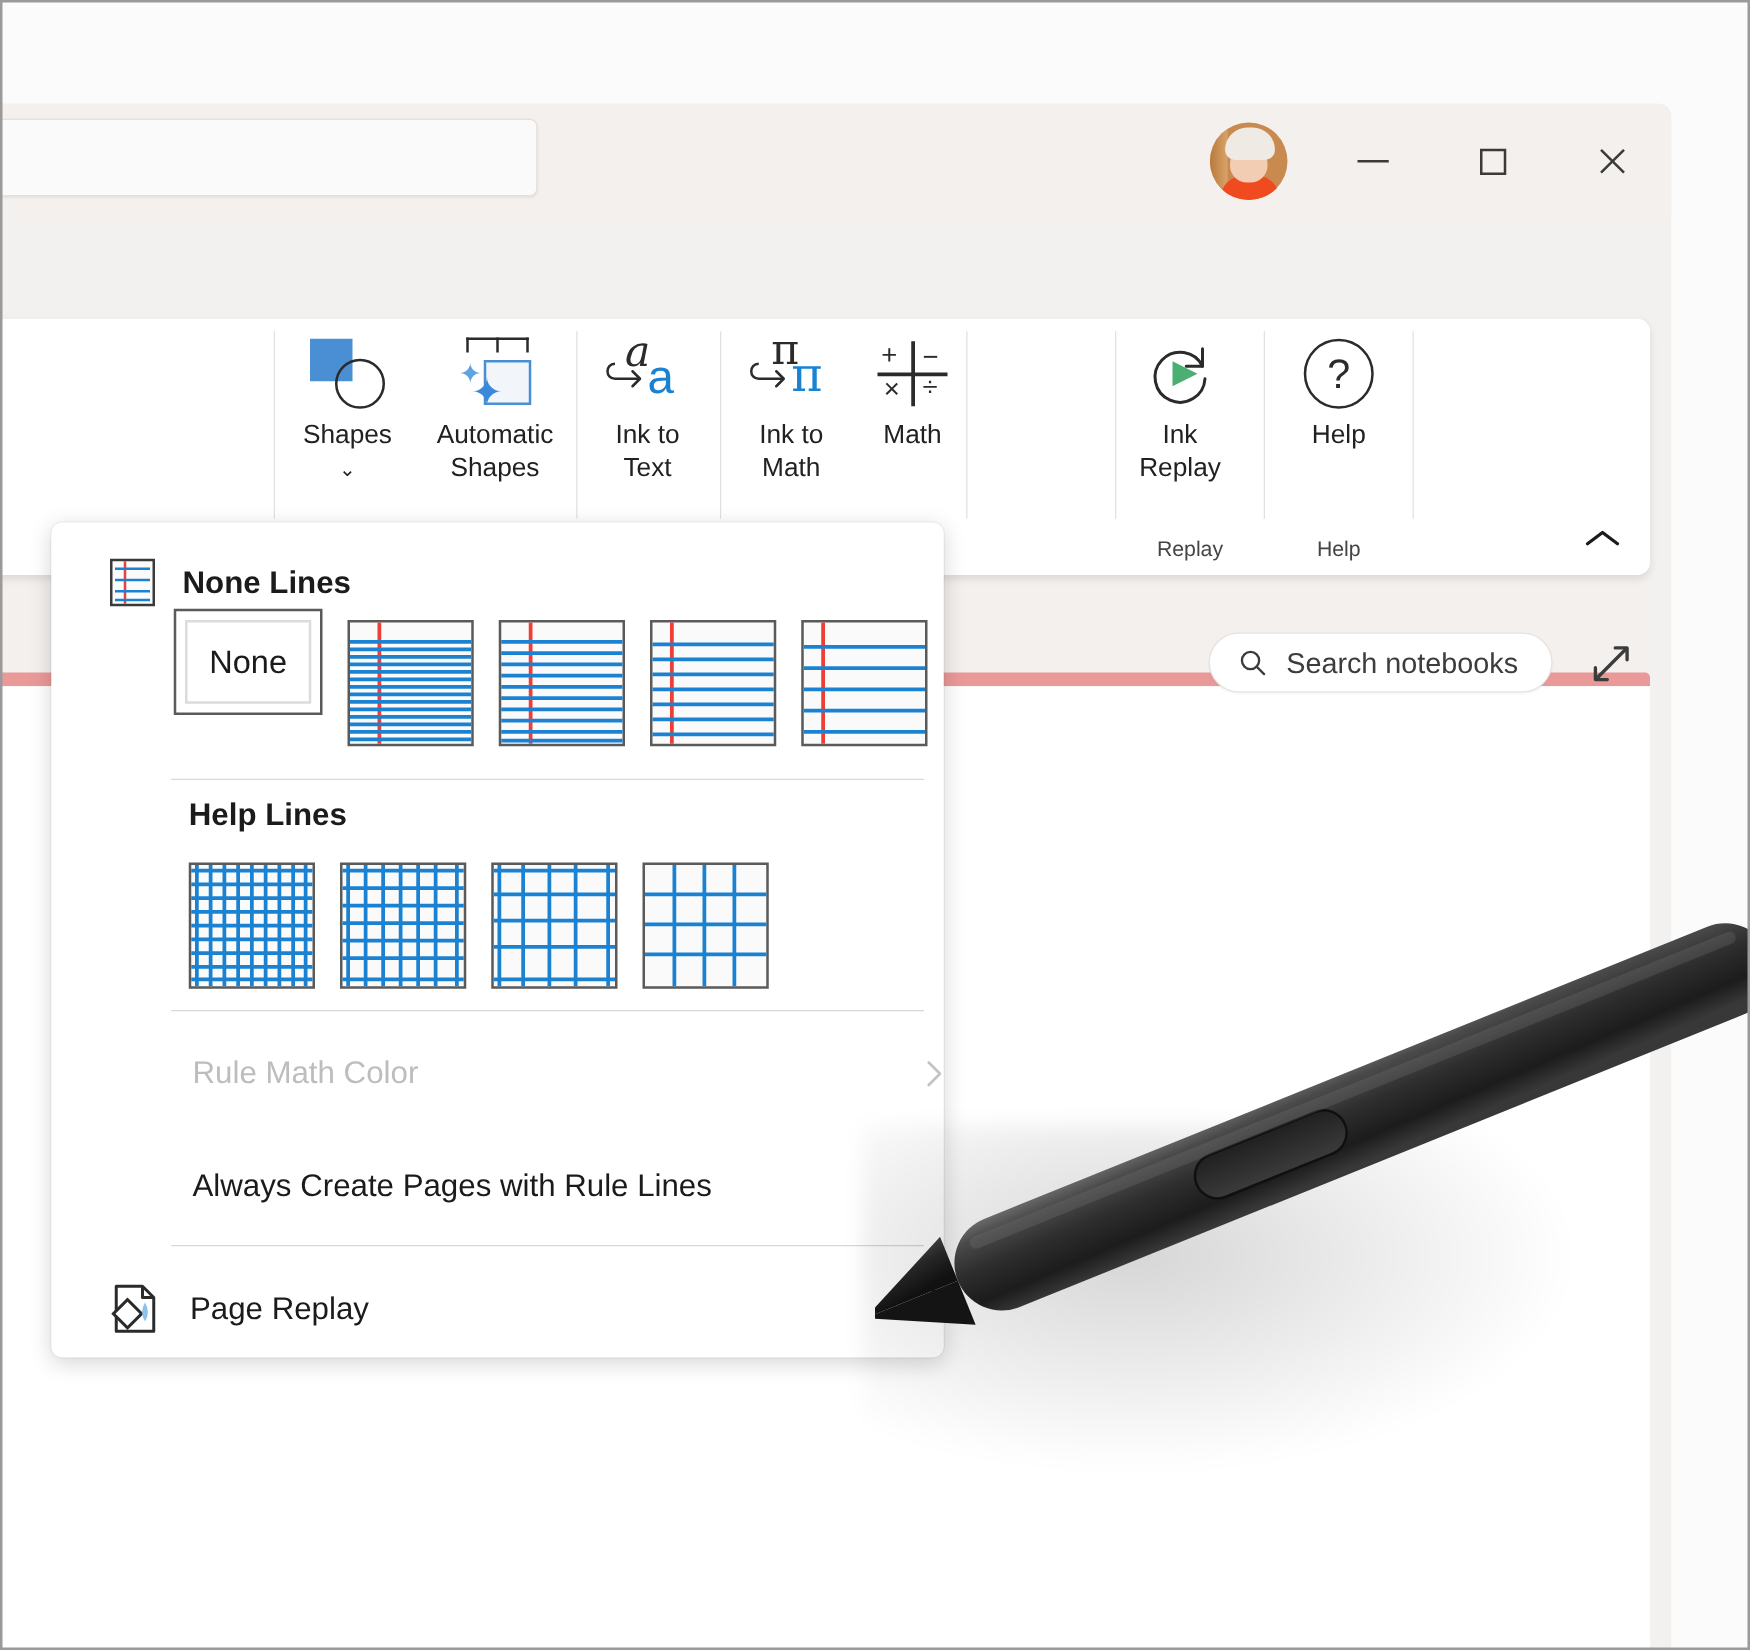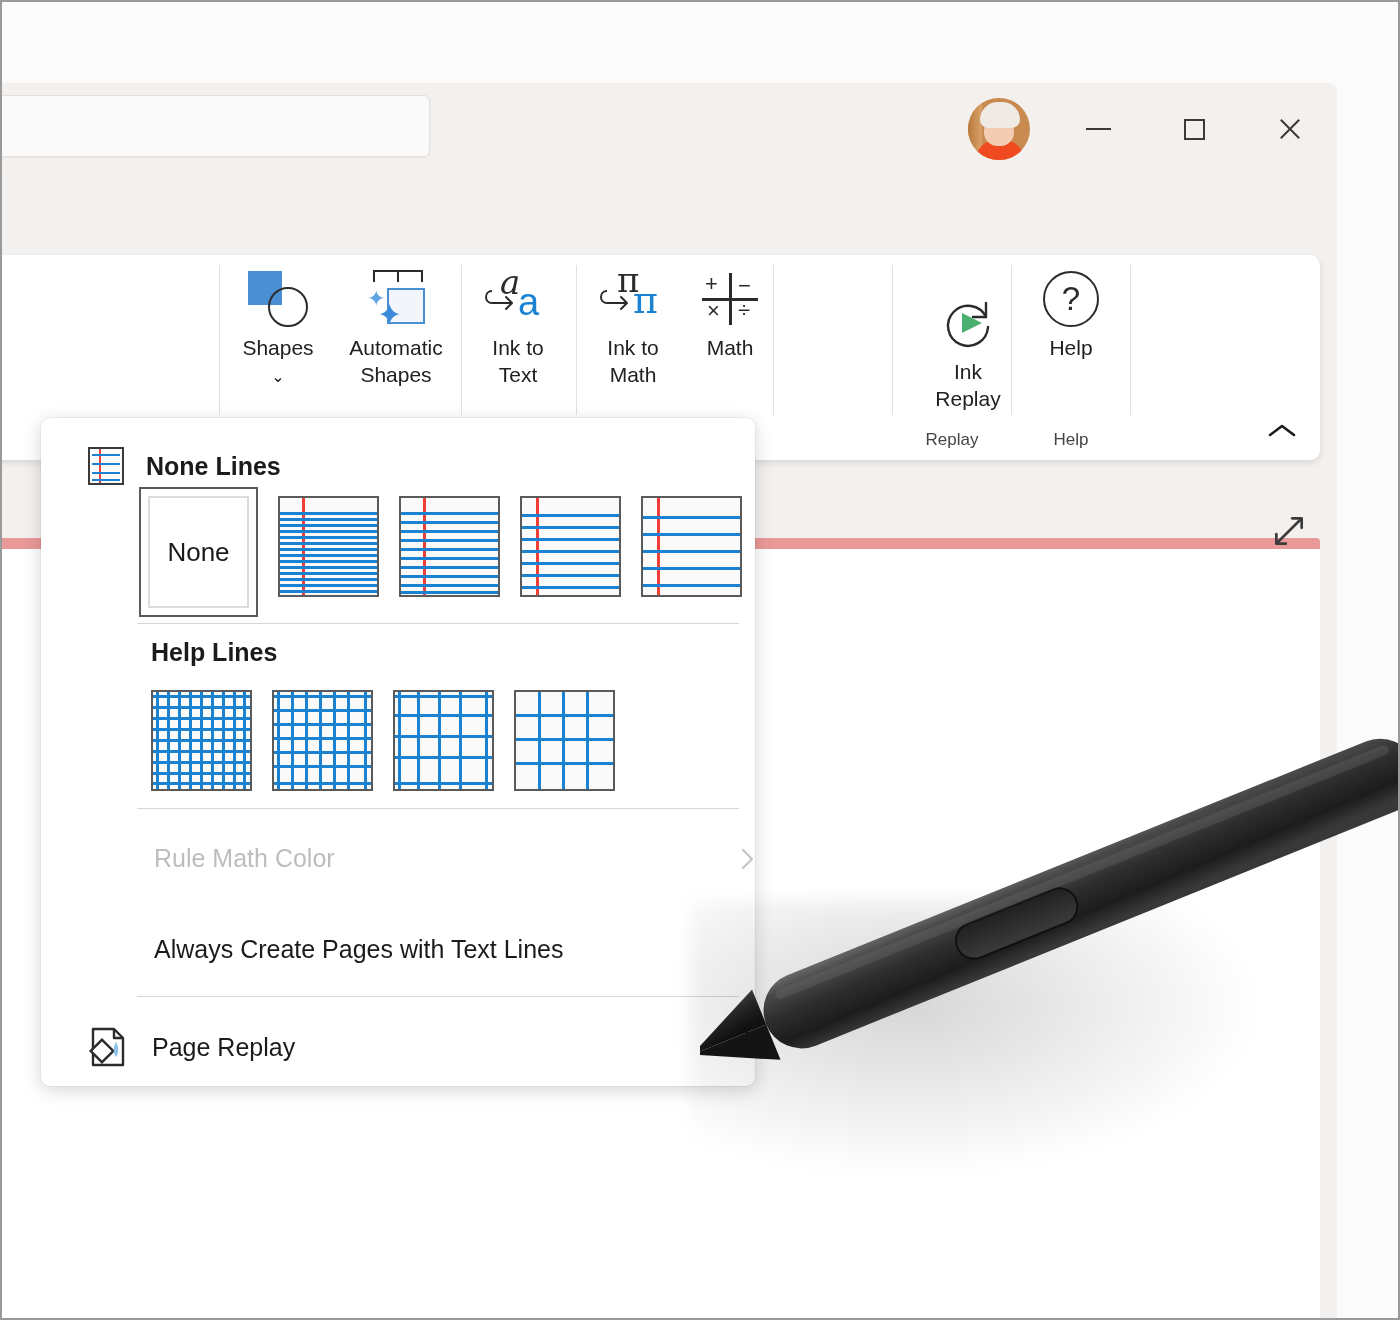--- a/index.html
+++ b/index.html
@@ -191,21 +191,21 @@
   .sec-title {
     position:absolute; font-size:25px; font-weight:bold; color:#1b1b1b;
   }
   .thumb-row { position:absolute; display:flex; gap:20px; }
 
   .thumb {
     position:relative; width:101px; height:101px;
     border:2.5px solid #5a5a5a; background:#fafafa; cursor:default;
   }
   .thumb.sel-wrap {
-    width:119px; height:130px; border:2.5px solid #5a5a5a; background:#ffffff;
+    width:119px; height:85px; border:2.5px solid #5a5a5a; background:#ffffff;
     padding:7px;
   }
   .thumb.sel-wrap .inner {
     width:100%; height:100%; border:2px solid #dcdcdc; background:#ffffff;
     display:flex; align-items:center; justify-content:center;
     font-size:26px; color:#1b1b1b;
   }
   .thumb .mline { position:absolute; top:0; bottom:0; width:3px; background:#ef3e36; }
   .thumb .hline { position:absolute; left:0; right:0; height:3px; background:#1b82d2; }
   .thumb .gv { position:absolute; top:0; bottom:0; width:3px; background:#1b82d2; }
@@ -260,20 +260,27 @@
       <div class="winbtn close">
         <div class="x"></div>
       </div>
     </div>
   </div>
 
   <div class="canvas-shell">
     <div class="accent-bar"></div>
     <div class="page-surface"></div>
 
+    <div class="searchbar">
+      <svg width="25" height="25" viewBox="0 0 24 24">
+        <circle cx="10" cy="10" r="6.6" fill="none" stroke="#3c3c3c" stroke-width="1.8"></circle>
+        <line x1="14.6" y1="14.6" x2="20.4" y2="20.4" stroke="#3c3c3c" stroke-width="1.8" stroke-linecap="round"></line>
+      </svg>
+      <span class="placeholder">Search notebooks</span>
+    </div>
 
     <div class="expand-ico">
       <svg width="38" height="38" viewBox="0 0 24 24">
         <path d="M14 4 L20 4 L20 10" fill="none" stroke="#3c3c3c" stroke-width="1.7" stroke-linecap="round" stroke-linejoin="round"></path>
         <path d="M10 20 L4 20 L4 14" fill="none" stroke="#3c3c3c" stroke-width="1.7" stroke-linecap="round" stroke-linejoin="round"></path>
         <line x1="19.3" y1="4.7" x2="4.7" y2="19.3" stroke="#3c3c3c" stroke-width="1.7" stroke-linecap="round"></line>
       </svg>
     </div>
   </div>
 
@@ -362,21 +369,21 @@
         </div>
         <div class="lbl">
           <span>Math</span>
         </div>
       </div>
 
       <div class="rsep" style="left:833px;"></div>
 
       <div class="rsep" style="left:952px;"></div>
       <div class="rgroup" style="left:953px;width:118px;">
-        <div class="rbtn" style="left:27px;justify-content:flex-end;">
+        <div class="rbtn" style="left:3px;">
           <div class="ico">
             <svg class="replay-ico" viewBox="0 0 56 56">
               <path d="M46 22 A20 20 0 1 0 48 32" fill="none" stroke="#2b2b2b" stroke-width="2.4" stroke-linecap="round"></path>
               <path d="M46 8 L46 22 L33 22" fill="none" stroke="#2b2b2b" stroke-width="2.4" stroke-linecap="round" stroke-linejoin="round"></path>
               <path d="M22 18 L42 28 L22 38 Z" fill="#4caf72"></path>
             </svg>
           </div>
           <div class="lbl">
             <span>Ink</span><br>
             <span>Replay</span>
@@ -552,21 +559,21 @@
     <div class="menu-item disabled" style="left:113px; top:426px;">
       <span>Rule Math Color</span>
     </div>
     <div class="chev" style="left:696px; top:428px;">
       <svg width="22" height="26" viewBox="0 0 22 26">
         <path d="M6 4 L15 13 L6 22" fill="none" stroke="#c4c4c4" stroke-width="2.2" stroke-linecap="round" stroke-linejoin="round"></path>
       </svg>
     </div>
 
     <div class="menu-item" style="left:113px; top:517px;">
-      <span>Always Create Pages with Text Lines</span>
+      <span>Always Create Pages with Rule Lines</span>
     </div>
 
     <div class="divider" style="left:96px; top:578px; width:602px;"></div>
 
     <div class="menu-item" style="left:47px; top:600px; width:660px; height:58px;">
       <svg class="pagecolor-ico" viewBox="0 0 40 42">
         <path d="M5 3 H26 L35 12 V39 H5 Z" fill="#ffffff" stroke="#2b2b2b" stroke-width="2.4" stroke-linejoin="round"></path>
         <path d="M26 3 V12 H35" fill="none" stroke="#2b2b2b" stroke-width="2.4" stroke-linejoin="round"></path>
         <rect x="6" y="17" width="16" height="16" transform="rotate(-45 14 25)" fill="#ffffff" stroke="#2b2b2b" stroke-width="2.4"></rect>
         <path d="M28 16 C31 21 31 27 28 31 C25 27 25 21 28 16 Z" fill="#8cc3ea"></path>

